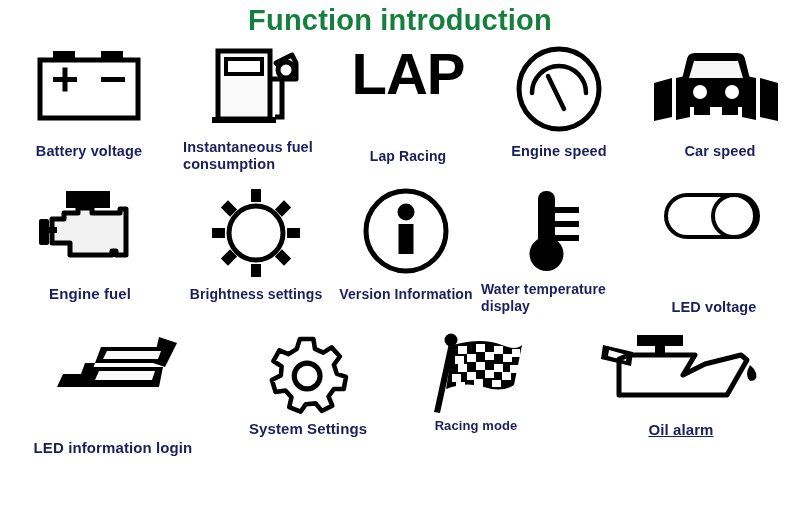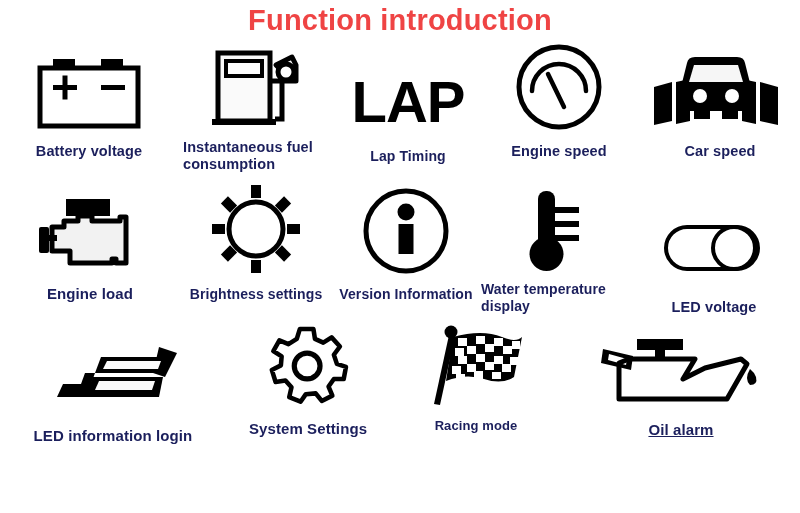--- a/index.html
+++ b/index.html
@@ -9,21 +9,21 @@
   }
   body {
     width: 800px;
     height: 513px;
     overflow: hidden;
     font-family: "Liberation Sans", sans-serif;
     position: relative;
   }
   #page-title {
     text-align: center;
-    color: #ef4444;
+    color: #15803d;
     font-size: 29px;
     font-weight: bold;
     letter-spacing: 0.2px;
     margin: 0;
     padding-top: 3px;
     line-height: 34px;
   }
   .grid {
     position: relative;
     width: 800px;
@@ -35,21 +35,21 @@
   }
   .cell {
     display: flex;
     flex-direction: column;
     align-items: center;
     justify-content: flex-start;
     box-sizing: border-box;
   }
   .icon-box {
     display: flex;
-    align-items: flex-end;
+    align-items: flex-start;
     justify-content: center;
   }
   .cell-label {
     color: #1b1f5c;
     font-weight: bold;
     text-align: left;
     line-height: 17px;
     margin-top: 6px;
     letter-spacing: 0.1px;
   }
@@ -86,21 +86,21 @@
   .c-bright .cell-label     { margin-top: 11px; }
   .c-version .cell-label    { margin-top: 11px; }
   .c-watertemp .cell-label  { margin-top: 6px; width: 146px; }
   .c-ledswitch .cell-label  { margin-top: 24px; font-size: 14.5px; }
 
   
   .r3 { margin-top: 17px; }
   .r3 .icon-box { height: 76px; }
   .r3 .cell-label { font-size: 14.5px; }
 
-  .c-ledinfo  { width: 226px; }
+  .c-ledinfo  { width: 226px; gap: 12px; }
   .c-sysset   { width: 164px; }
   .c-racing   { width: 172px; }
   .c-oil      { width: 238px; }
 
   .c-ledinfo .cell-label { margin-top: 18px; font-size: 15px; }
   .c-sysset .cell-label  { margin-top: 11px; font-size: 15px; }
   .c-racing .cell-label  { margin-top: 8px; font-size: 13px; }
   .c-oil .cell-label     { margin-top: 12px; font-size: 15px; text-decoration: underline; }
 
   svg { display: block; }
@@ -139,21 +139,21 @@
           <circle cx="80" cy="25" r="8" fill="#fff" stroke="#000" stroke-width="5"></circle>
         </svg>
       </div>
       <div class="cell-label">Instantaneous fuel consumption</div>
     </div>
 
     <div class="cell c-lap">
       <div class="icon-box">
         <div style="font-size:58px;font-weight:bold;color:#000;letter-spacing:-1px;line-height:58px;font-family:'Liberation Sans',sans-serif;">LAP</div>
       </div>
-      <div class="cell-label">Lap Timing</div>
+      <div class="cell-label">Lap Racing</div>
     </div>
 
     <div class="cell c-rpm">
       <div class="icon-box">
         <svg width="88" height="88" viewBox="0 0 88 88">
           <circle cx="44" cy="44" r="40" fill="#fff" stroke="#000" stroke-width="5"></circle>
           <path d="M17 48 A27 27 0 0 1 71 48" fill="none" stroke="#000" stroke-width="4.5" stroke-linecap="round"></path>
           <line x1="33" y1="31" x2="49" y2="64" stroke="#000" stroke-width="4.5" stroke-linecap="round"></line>
         </svg>
       </div>
@@ -187,21 +187,21 @@
 
     <div class="cell c-engineload">
       <div class="icon-box">
         <svg width="112" height="80" viewBox="0 0 112 80">
           <rect x="32" y="4" width="44" height="17" fill="#000"></rect>
           <path d="M30 26 L44 26 L44 21 L58 21 L58 26 L86 26 L86 22 L92 22 L92 68 L82 68 L82 64 L78 64 L78 68 L36 68 L36 56 L18 56 L18 32 L30 32 Z" fill="#f2f2f2" stroke="#000" stroke-width="5" stroke-linejoin="round"></path>
           <rect x="5" y="32" width="10" height="26" rx="2" fill="#000"></rect>
           <rect x="13" y="40" width="10" height="6" fill="#000"></rect>
         </svg>
       </div>
-      <div class="cell-label">Engine load</div>
+      <div class="cell-label">Engine fuel</div>
     </div>
 
     <div class="cell c-bright">
       <div class="icon-box">
         <svg width="92" height="92" viewBox="0 0 92 92">
           <circle cx="46" cy="46" r="27" fill="#fff" stroke="#000" stroke-width="5"></circle>
           <rect x="41" y="2" width="10" height="13" fill="#000"></rect>
           <rect x="41" y="77" width="10" height="13" fill="#000"></rect>
           <rect x="2" y="41" width="13" height="10" fill="#000"></rect>
           <rect x="77" y="41" width="13" height="10" fill="#000"></rect>

